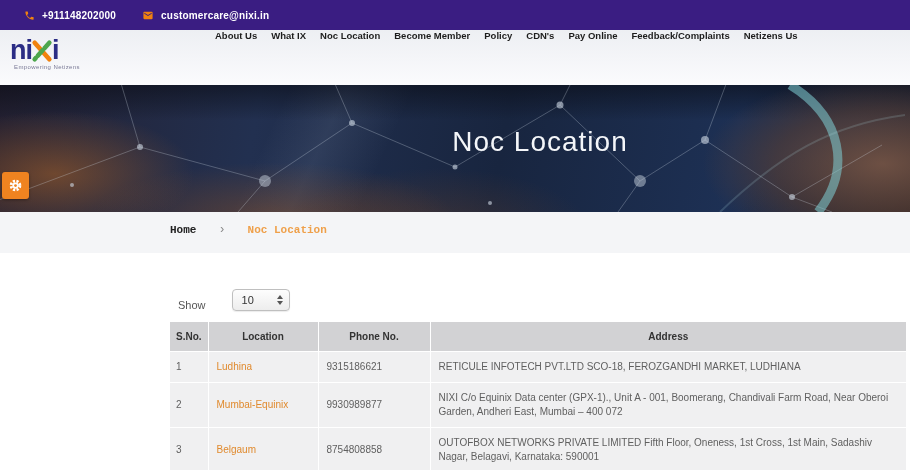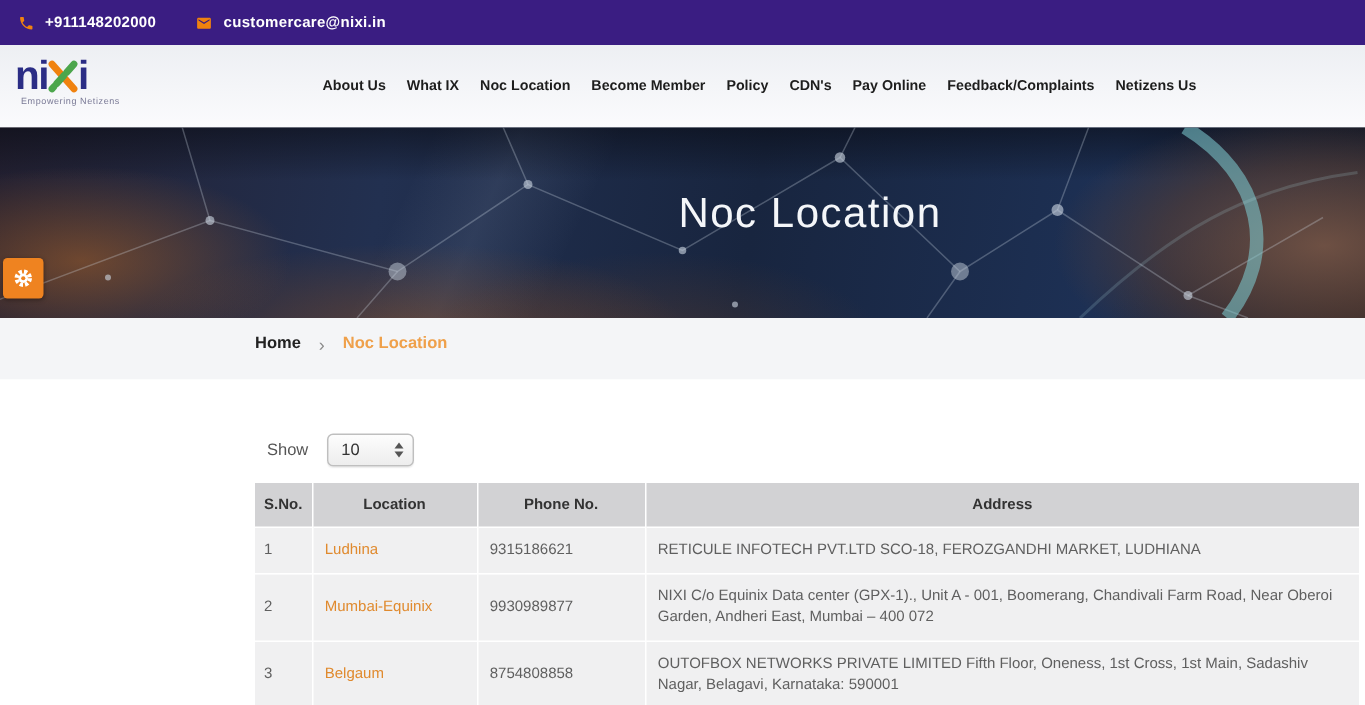--- a/index.html
+++ b/index.html
@@ -2,35 +2,35 @@
 <html><head>
 <meta charset="utf-8">
 <style>
   * { margin:0; padding:0; box-sizing:border-box; }
   html,body { width:910px; height:470px; overflow:hidden; background:#fff;
     font-family:"Liberation Sans", sans-serif; }
   .page { position:relative; width:910px; height:470px; }
 
   
   .topbar { height:30px; background:#3a1d82; display:flex; align-items:center;
-    padding:0 12px; gap:26px; }
+    padding:0 24px; gap:26px; }
   .topbar .item { display:flex; align-items:center; gap:7px; color:#fff;
     font-size:10px; font-weight:700; letter-spacing:.2px; cursor:pointer; }
   .topbar svg { display:block; }
 
   
   .header { height:55px; background:linear-gradient(#edeff3,#fbfbfd);
     display:flex; align-items:center; position:relative;padding-left:26px; }
   .logo { position:absolute; left:10px; top:7px; width:90px; }
   .logo-word { display:inline-flex; align-items:center; font-weight:700;
     font-size:27px; color:#2b2d85; letter-spacing:-1px; line-height:26px; }
   .logo-word svg { margin:0 -1px; transform:translateY(1px); }
   .logo-tagline { font-size:6px; color:#7a7a96; letter-spacing:.4px; margin-top:1px; padding-left:4px; }
   .nav { position:absolute; left:215px; top:0; height:55px; display:flex;
-    align-items:center; gap:14px; }
+    align-items:flex-start; gap:14px; }
   .nav .nav-item { font-size:9.5px; font-weight:700; color:#1d1d1d;
     cursor:pointer; white-space:nowrap; }
 
   
   .hero { position:relative; height:127px; overflow:hidden;
     background:
       radial-gradient(ellipse 240px 120px at 97% 62%, rgba(124,88,70,.85) 0%, rgba(96,66,52,.55) 45%, rgba(60,45,40,0) 75%),
       radial-gradient(ellipse 300px 160px at 104% 110%, rgba(35,28,30,.9) 0%, rgba(35,28,30,0) 70%),
       radial-gradient(ellipse 200px 90px at 6% 70%, rgba(186,106,38,.50) 0%, rgba(186,106,38,0) 70%),
       radial-gradient(ellipse 260px 80px at 30% 105%, rgba(150,82,30,.45) 0%, rgba(150,82,30,0) 70%),
@@ -41,29 +41,29 @@
   }
   .hero-net { position:absolute; inset:0; }
   .hero-title { position:absolute; left:170px; right:0; top:41px; text-align:center;
     color:#f4f6f9; font-size:28px; font-weight:500; letter-spacing:1px; }
   .gear-btn { position:absolute; left:2px; top:87px; width:27px; height:27px;
     background:#ef8320; border-radius:3px; display:flex; align-items:center;
     justify-content:center; cursor:pointer; box-shadow:0 1px 3px rgba(0,0,0,.35); }
 
   
   .breadcrumb-band { height:41px; background:#f4f5f7; display:flex; align-items:center; }
-  .breadcrumb { margin-left:170px; display:flex; gap:12px;
-    font-size:11px; margin-top:-6px; }
+  .breadcrumb { margin-left:170px; display:flex; align-items:center; gap:22px;
+    font-size:11px; margin-top:-6px;font-family:Liberation Mono, monospace; }
   .bc-home { color:#222; font-weight:700; cursor:pointer; }
   .bc-sep { color:#8a8a8a; font-size:12px; }
   .bc-current { color:#efa04a; font-weight:700; }
 
   
   .content { background:#fff; padding:36px 0 0 170px; }
-  .show-row { display:flex; align-items:center; gap:12px; margin-left:8px; }
+  .show-row { display:flex; align-items:flex-end; gap:26px; margin-left:8px; }
   .show-label { font-size:11px; color:#555; }
   .select-box { width:58px; height:22px; border:1px solid #bfbfbf; border-radius:4px;
     background:linear-gradient(#fdfdfd,#ededed); display:flex; align-items:center;
     justify-content:space-between; padding:0 6px 0 9px; cursor:pointer;
     box-shadow:0 1px 1px rgba(0,0,0,.08); }
   .select-value { font-size:11px; color:#333; }
   .spinner { display:flex; flex-direction:column; gap:2px; }
   .spinner .tri-up { width:0; height:0; border-left:3px solid transparent;
     border-right:3px solid transparent; border-bottom:4px solid #555; }
   .spinner .tri-down { width:0; height:0; border-left:3px solid transparent;

